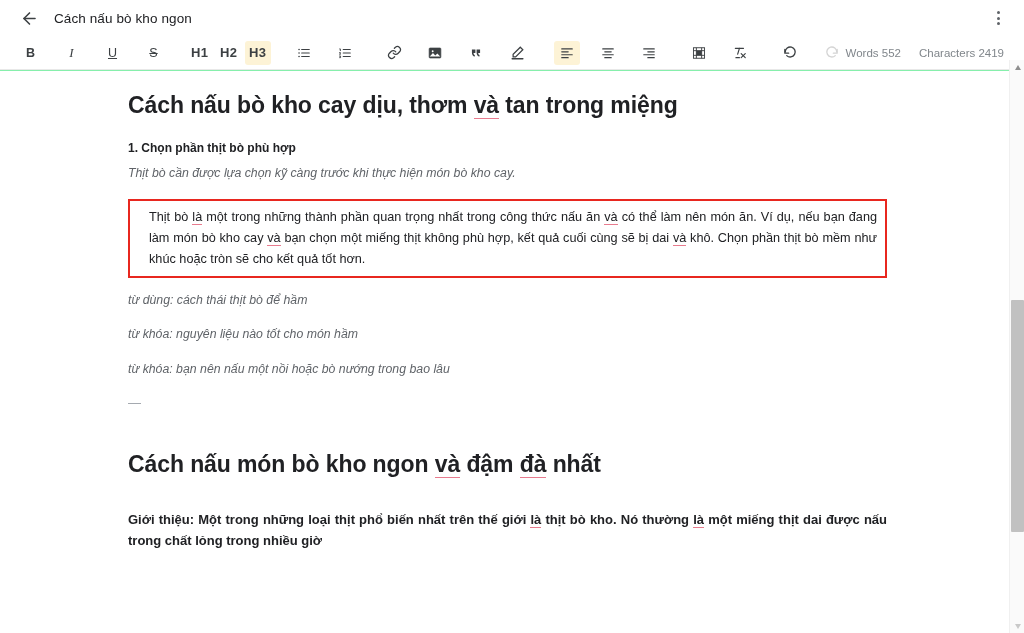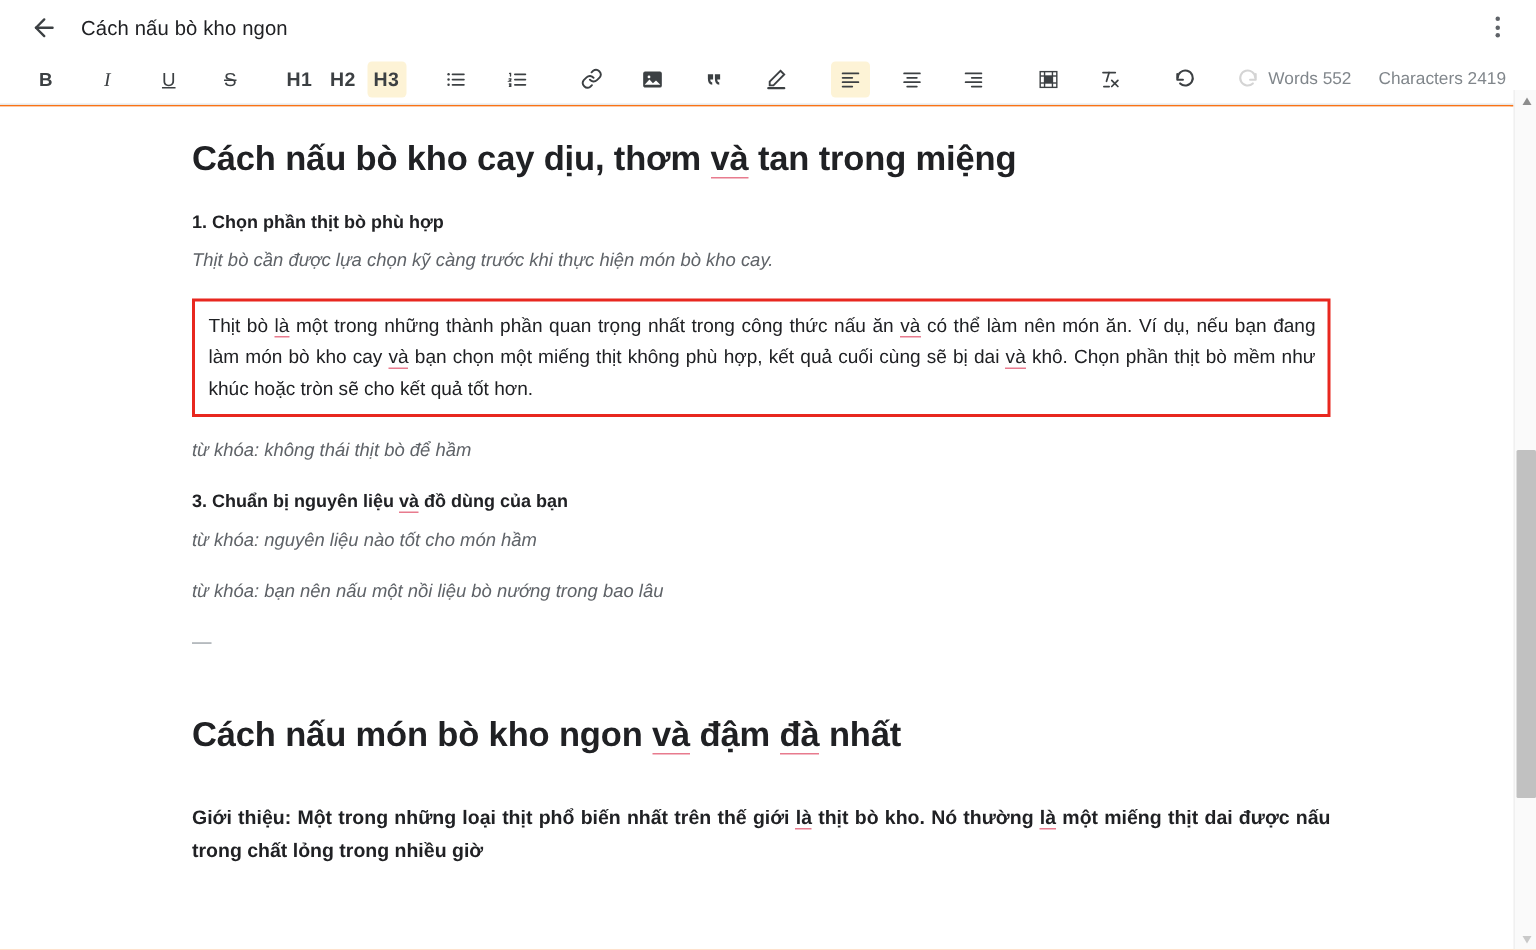--- a/index.html
+++ b/index.html
@@ -8,21 +8,21 @@
     width: 1024px; height: 633px;
     overflow: hidden;
     background: #ffffff;
     font-family: "Liberation Sans", sans-serif;
   }
 
   #app {
     position: relative;
     width: 1024px;
     height: 633px;
-    background: #f97316;
+    background: #86efac;
     overflow: hidden;
   }
 
   
   .topbar {
     height: 36px;
     display: flex;
     align-items: center;
     padding: 0 14px 0 18px;
     background: #ffffff;
@@ -149,21 +149,21 @@
   }
   .body-p.bold-block {
     font-weight: 700;
     font-size: 13px;
     line-height: 1.68;
     text-align: justify;
   }
 
   .hl-box {
     border: 2.5px solid #e8271f;
-    padding: 6px 8px 7px 9px;
+    padding: 6px 8px 7px 19px;
     margin: 0 0 14px 0;
   }
   .hl-box .body-p { margin: 0; line-height: 1.63; }
 
   .divider-dash {
     color: #9aa0a6;
     font-size: 13px;
     margin: 2px 0 6px 0;
     letter-spacing: 1px;
   }
@@ -402,28 +402,25 @@
 
       <div class="h3">1. Chọn phần thịt bò phù hợp</div>
       <div class="kw">Thịt bò cần được lựa chọn kỹ càng trước khi thực hiện món bò kho cay.</div>
 
       <div class="hl-box">
         <div class="body-p">
           <span>Thịt bò </span><span class="sq">là</span><span> một trong những thành phần quan trọng nhất trong công thức nấu ăn </span><span class="sq">và</span><span> có thể làm nên món ăn. Ví dụ, nếu bạn đang làm món bò kho cay </span><span class="sq">và</span><span> bạn chọn một miếng thịt không phù hợp, kết quả cuối cùng sẽ bị dai </span><span class="sq">và</span><span> khô. Chọn phần thịt bò mềm như khúc hoặc tròn sẽ cho kết quả tốt hơn.</span>
         </div>
       </div>
 
-      <div class="kw">từ khóa: không thái thịt bò để hầm</div>
-
-      <div class="h3">
-        <span>3. Chuẩn bị nguyên liệu </span><span class="sq">và</span><span> đồ dùng của bạn</span>
-      </div>
+      <div class="kw">từ dùng: cách thái thịt bò để hầm</div>
+
       <div class="kw">từ khóa: nguyên liệu nào tốt cho món hầm</div>
 
-      <div class="kw">từ khóa: bạn nên nấu một nồi liệu bò nướng trong bao lâu</div>
+      <div class="kw">từ khóa: bạn nên nấu một nồi hoặc bò nướng trong bao lâu</div>
 
 
       <div class="divider-dash">—</div>
 
       <div class="h1 second">
         <span>Cách nấu món bò kho ngon </span><span class="sq">và</span><span> đậm </span><span class="sq">đà</span><span> nhất</span>
       </div>
 
       <div class="body-p bold-block">
         <span>Giới thiệu: Một trong những loại thịt phổ biến nhất trên thế giới </span><span class="sq">là</span><span> thịt bò kho. Nó thường </span><span class="sq">là</span><span> một miếng thịt dai được nấu trong chất lỏng trong nhiều giờ </span>

